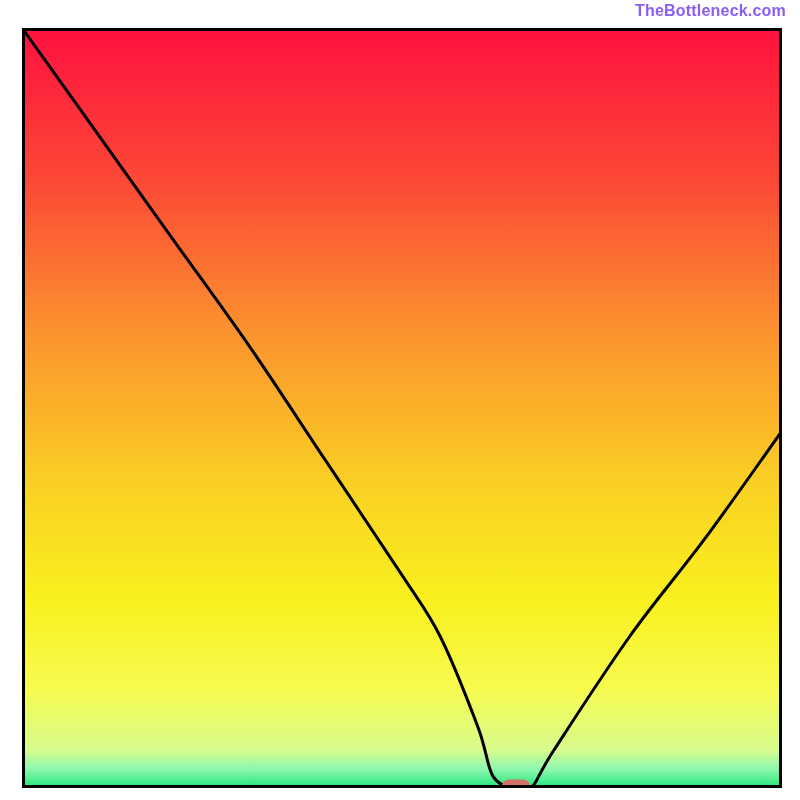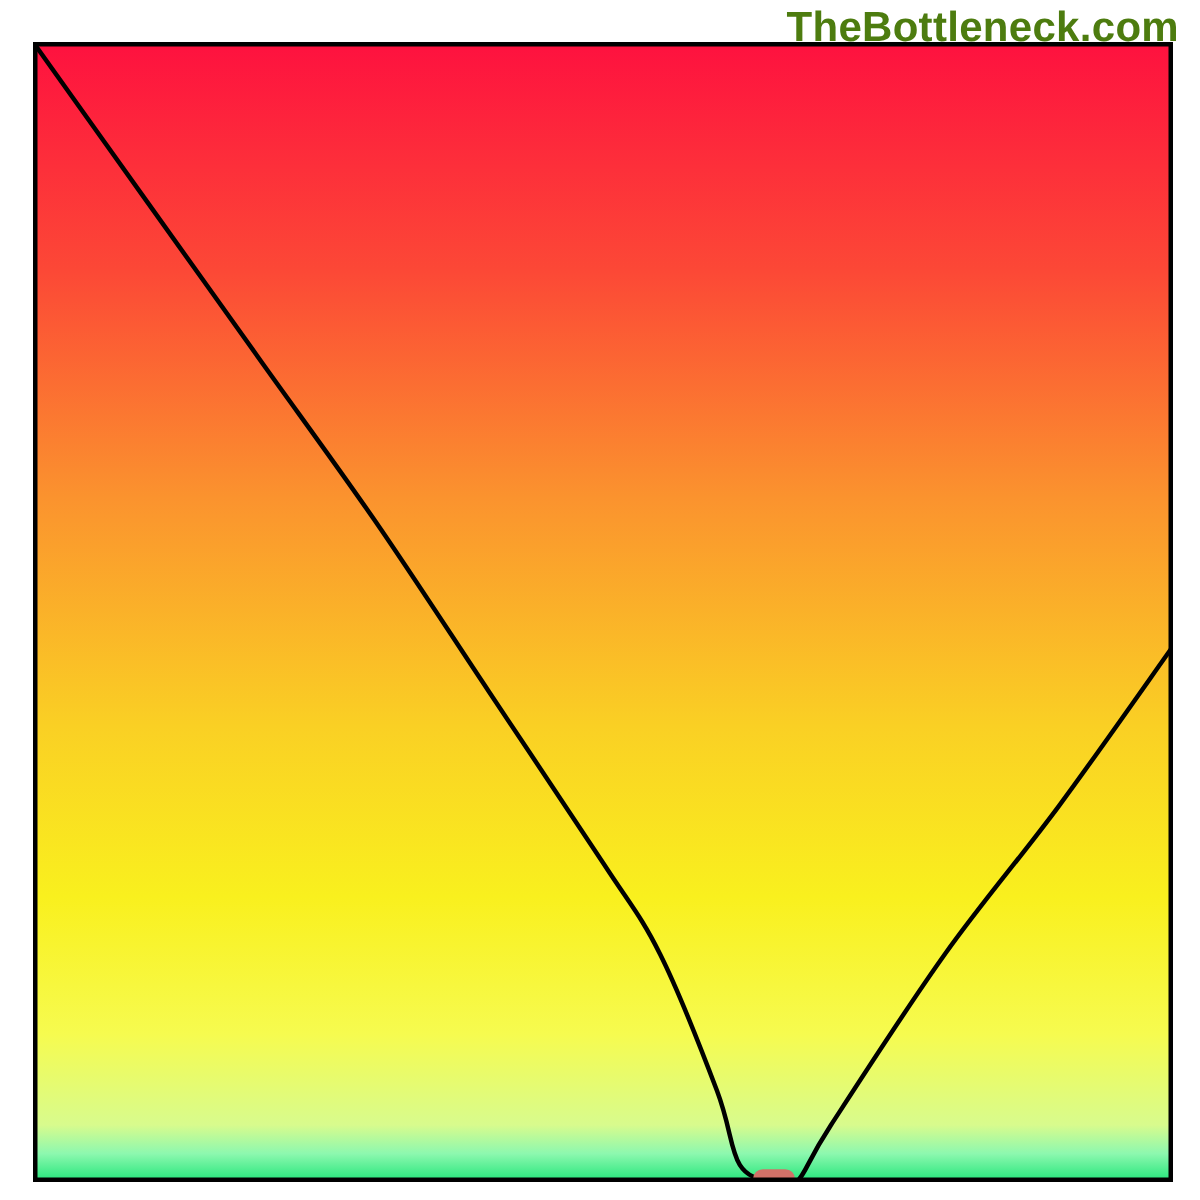--- a/index.html
+++ b/index.html
@@ -12,23 +12,23 @@
   }
   .wrap {
     position: relative;
     width: 800px;
     height: 800px;
   }
   .watermark {
     position: absolute;
     top: 2px;
     right: 14px;
-    font-size: 28px;
+    font-size: 16px;
     font-weight: 600;
-    color: #4d7c0f;
+    color: #8b5cf6;
     letter-spacing: 0.2px;
   }
   .plot {
     position: absolute;
     left: 22px;
     top: 28px;
     width: 760px;
     height: 760px;
   }
   .plot svg {

